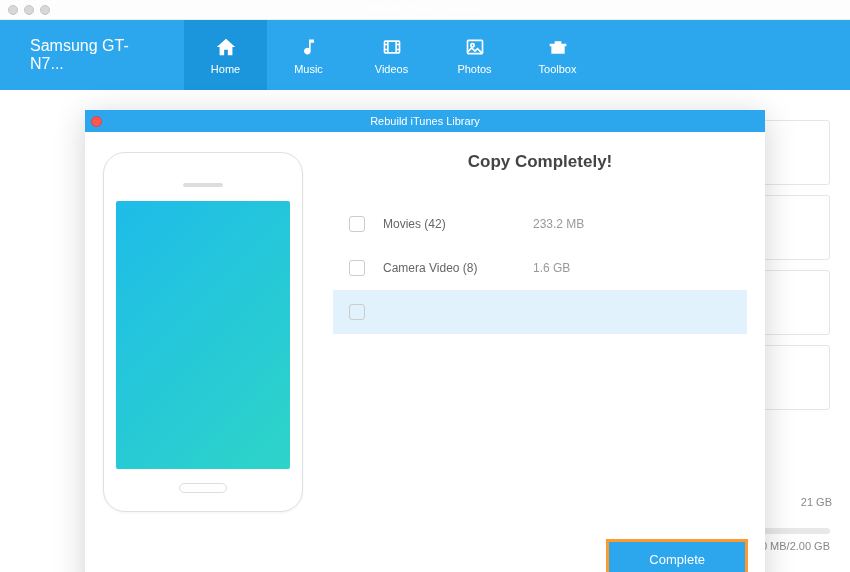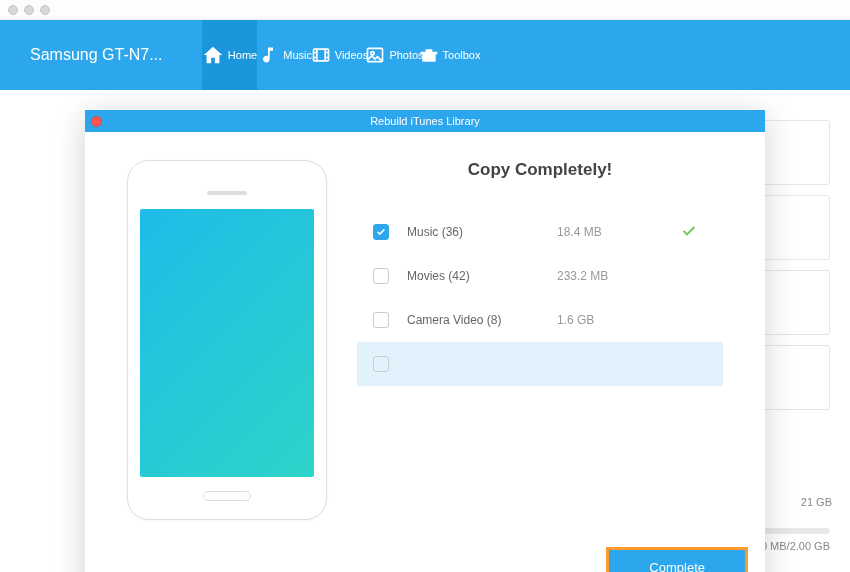--- a/index.html
+++ b/index.html
@@ -4,41 +4,41 @@
   <style>
     * { margin: 0; padding: 0; box-sizing: border-box; font-family: -apple-system, BlinkMacSystemFont, "Segoe UI", Arial, sans-serif; }
     body { background: #ffffff; width: 850px; height: 572px; overflow: hidden; position: relative; }
     
     .titlebar { height: 20px; background: #fdfdfd; display: flex; align-items: center; padding: 0 8px; border-bottom: 1px solid #eee; }
     .traffic-lights { display: flex; gap: 6px; }
     .traffic-dot { width: 10px; height: 10px; border-radius: 50%; background: #d8d8d8; border: 0.5px solid #c4c4c4; }
     
     .top-nav { height: 70px; background: #2ca7ed; display: flex; align-items: center; position: relative; }
     .app-title { position: absolute; top: -18px; left: 50%; transform: translateX(-50%); color: #fff; font-size: 11px; font-weight: 400; }
-    .device-name { color: #fff; font-size: 16px; padding: 0 30px; width: 202px; }
+    .device-name { color: #fff; font-size: 16px; padding: 0 30px; width: 184px; }
     .nav-tabs { display: flex; height: 100%; }
-    .nav-tab { width: 55px; height: 100%; display: flex; flex-direction: row; align-items: center; justify-content: center; gap: 4px; color: #fff; font-size: 11px; cursor: pointer; }
+    .nav-tab { width: 83px; height: 100%; display: flex; flex-direction: column; align-items: center; justify-content: center; gap: 4px; color: #fff; font-size: 11px; cursor: pointer; }
     .nav-tab.active { background: #1b95db; }
     .nav-icon { width: 24px; height: 24px; display: flex; align-items: center; justify-content: center; }
     
     .main-area { position: relative; height: calc(100% - 90px); background: #fff; }
     .background-panels { position: absolute; right: 20px; top: 30px; width: 110px; }
     .bg-panel { height: 65px; border: 1px solid #e5e5e5; border-radius: 3px; margin-bottom: 10px; background: #fff; }
     
     .storage-bar { position: absolute; bottom: 20px; left: 450px; right: 20px; }
     .storage-progress { height: 6px; background: #e8e8e8; border-radius: 3px; overflow: hidden; }
     .storage-fill { height: 100%; background: #1e8ed6; width: 10%; }
     .storage-labels { display: flex; justify-content: space-between; font-size: 11px; color: #888; margin-top: 6px; }
     
     .modal-overlay { position: absolute; top: 20px; left: 50%; transform: translateX(-50%); width: 680px; background: #fff; box-shadow: 0 6px 30px rgba(0,0,0,0.18); z-index: 100; }
     .modal-header { height: 22px; background: #2ca7ed; display: flex; align-items: center; position: relative; }
     .modal-close { position: absolute; left: 6px; width: 11px; height: 11px; border-radius: 50%; background: #ff5654; border: 0.5px solid #e04240; }
     .modal-title { position: absolute; left: 50%; transform: translateX(-50%); color: #fff; font-size: 11px; }
     
-    .modal-body { padding: 20px 42px 30px; display: flex; gap: 30px; margin-top: 8px; }
+    .modal-body { padding: 20px 18px 30px; display: flex; gap: 30px; }
     .phone-mock { width: 200px; height: 360px; background: #fff; border: 1px solid #e0e0e0; border-radius: 22px; display: flex; flex-direction: column; align-items: center; padding: 30px 12px 18px; box-shadow: 0 1px 3px rgba(0,0,0,0.05); }
     .phone-speaker { width: 40px; height: 4px; background: #ddd; border-radius: 2px; margin-bottom: 14px; }
     .phone-screen { flex: 1; width: 100%; background: linear-gradient(135deg, #1ebce8 0%, #2dd4c8 100%); border-radius: 2px; }
     .phone-button { width: 48px; height: 10px; border: 1.5px solid #ddd; border-radius: 5px; margin-top: 14px; }
     
     .modal-content { flex: 1; }
     .content-title { font-size: 17px; font-weight: 600; color: #444; margin-bottom: 30px; text-align: center; }
     
     .item-list { }
     .item-row { display: flex; align-items: center; height: 44px; padding: 0 16px; font-size: 12px; color: #666; }
@@ -143,36 +143,20 @@
     <div class="modal-body">
       <div class="phone-mock">
         <div class="phone-speaker"></div>
         <div class="phone-screen"></div>
         <div class="phone-button"></div>
       </div>
       <div class="modal-content">
         <div class="content-title">Copy Completely!</div>
         <div class="item-list">
 
-          <div class="item-row">
-            <div class="item-check checked">
-              <svg width="10" height="10" viewBox="0 0 24 24" fill="none" stroke="#fff" stroke-width="4">
-                  <polyline points="4 12 9 17 20 6"></polyline>
-                </svg>
-            </div>
-            <div class="item-name">Music (36)</div>
-            <div class="item-size">18.4 MB</div>
-            <div class="item-status">
-              <span class="checkmark-success">
-                <svg width="16" height="16" viewBox="0 0 24 24" fill="none" stroke="currentColor" stroke-width="3">
-                    <polyline points="4 12 9 17 20 6"></polyline>
-                  </svg>
-              </span>
-            </div>
-          </div>
 
           <div class="item-row">
             <div class="item-check">
               
             </div>
             <div class="item-name">Movies (42)</div>
             <div class="item-size">233.2 MB</div>
             <div class="item-status"></div>
           </div>
 

